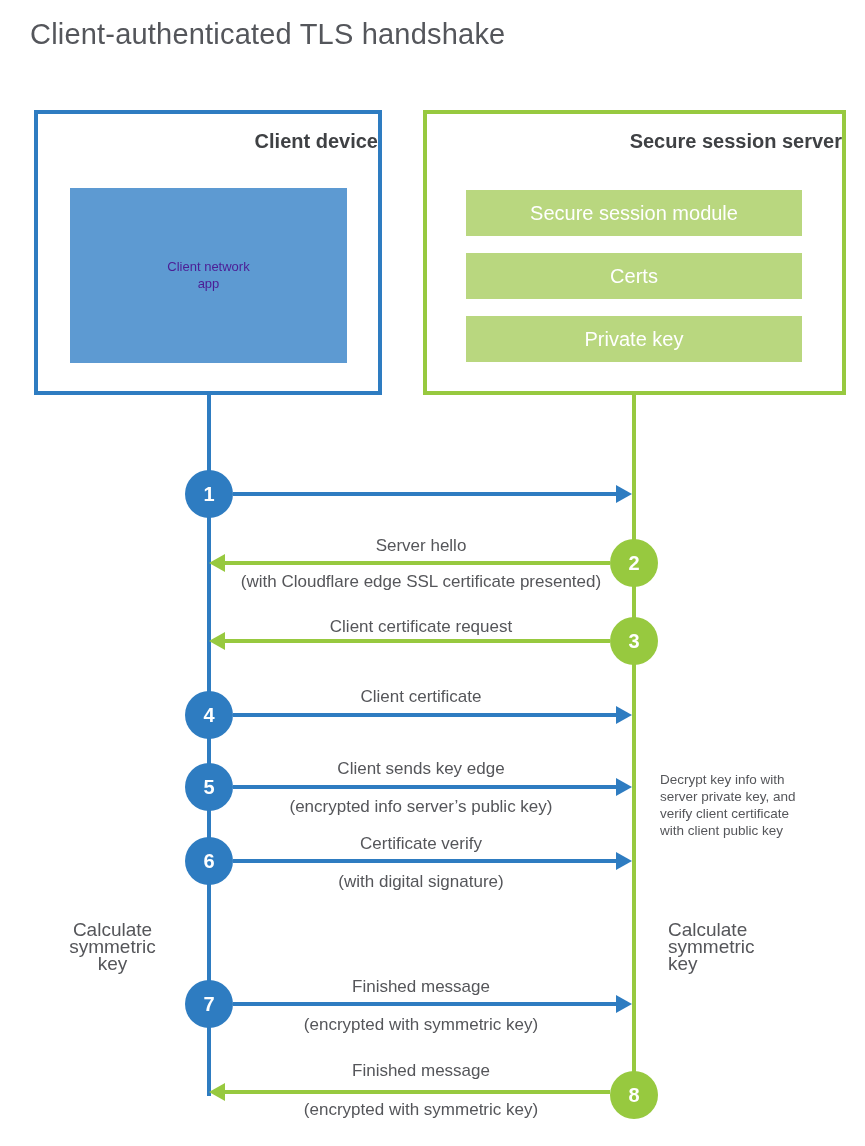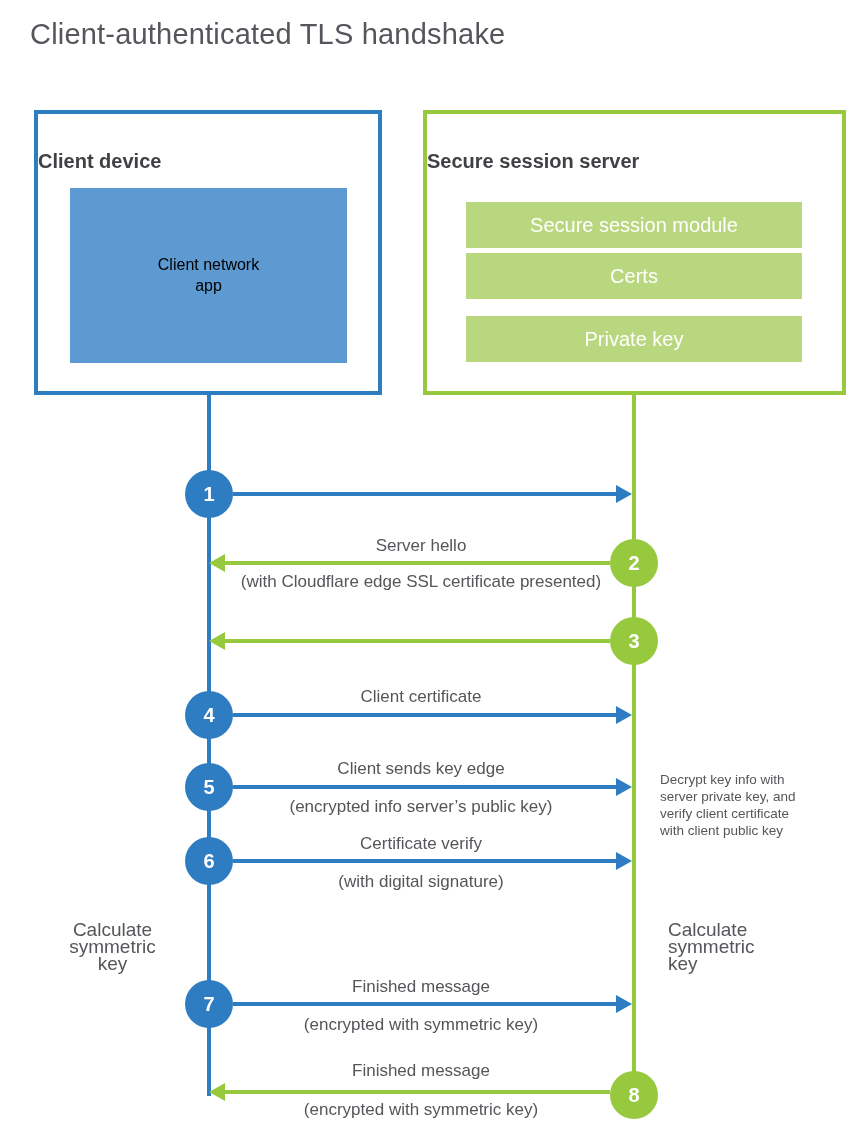--- a/index.html
+++ b/index.html
@@ -24,52 +24,52 @@
   .entity-box {
     position: absolute;
     top: 110px;
     height: 285px;
     background: #ffffff;
   }
   .client-box { left: 34px; width: 348px; border: 4px solid #2e7cc1; }
   .server-box { left: 423px; width: 423px; border: 4px solid #97c93f; }
   .entity-title {
     position: absolute;
-    left: 0; right: 0; top: 36px;
-    text-align: left;
+    left: 0; right: 0; top: 16px;
+    text-align: right;
     font-size: 20px;
     font-weight: bold;
     color: #3f4144;
   }
   .client-inner {
     position: absolute;
     left: 32px; top: 74px;
     width: 277px; height: 175px;
     background: #5d9ad2;
     display: flex;
     align-items: center;
     justify-content: center;
     text-align: center;
-    color: #000000;
-    font-size: 16px;
+    color: #4c1d95;
+    font-size: 13px;
     white-space: pre-line;
     line-height: 1.3;
   }
   .server-bar {
     position: absolute;
     left: 39px;
     width: 336px; height: 46px;
     background: #b9d77f;
     display: flex;
     align-items: center;
     justify-content: center;
     color: #ffffff;
     font-size: 20px;
   }
-  .bar-1 { top: 76px; margin-top: 12px; }
+  .bar-1 { top: 76px; }
   .bar-2 { top: 139px; }
   .bar-3 { top: 202px; }
   
   .lifeline { position: absolute; width: 4px; top: 394px; }
   .lifeline-client { left: 207px; height: 702px; background: #2e7cc1; }
   .lifeline-server { left: 632px; height: 700px; background: #97c93f; }
   
   .step-circle {
     position: absolute;
     width: 48px; height: 48px;
@@ -162,20 +162,21 @@
   <div class="arrow-line blue-line-bg" style="left:233px; top:492px; width:385px"></div>
   <div class="arrow-head head-right" style="left:616px; top:485px"></div>
   <div class="step-circle blue-bg" style="left:185px; top:470px">1</div>
 
   <div class="msg-label" style="top:536px">Server hello</div>
   <div class="arrow-line green-line-bg" style="left:225px; top:561px; width:385px"></div>
   <div class="arrow-head head-left" style="left:209px; top:554px"></div>
   <div class="msg-sub" style="top:572px">(with Cloudflare edge SSL certificate presented)</div>
   <div class="step-circle green-bg" style="left:610px; top:539px">2</div>
 
+  <div class="msg-label" style="top:617px">Client certificate request</div>
   <div class="arrow-line green-line-bg" style="left:225px; top:639px; width:385px"></div>
   <div class="arrow-head head-left" style="left:209px; top:632px"></div>
   <div class="step-circle green-bg" style="left:610px; top:617px">3</div>
 
   <div class="msg-label" style="top:687px">Client certificate</div>
   <div class="arrow-line blue-line-bg" style="left:233px; top:713px; width:385px"></div>
   <div class="arrow-head head-right" style="left:616px; top:706px"></div>
   <div class="step-circle blue-bg" style="left:185px; top:691px">4</div>
 
   <div class="msg-label" style="top:759px">Client sends key edge</div>

